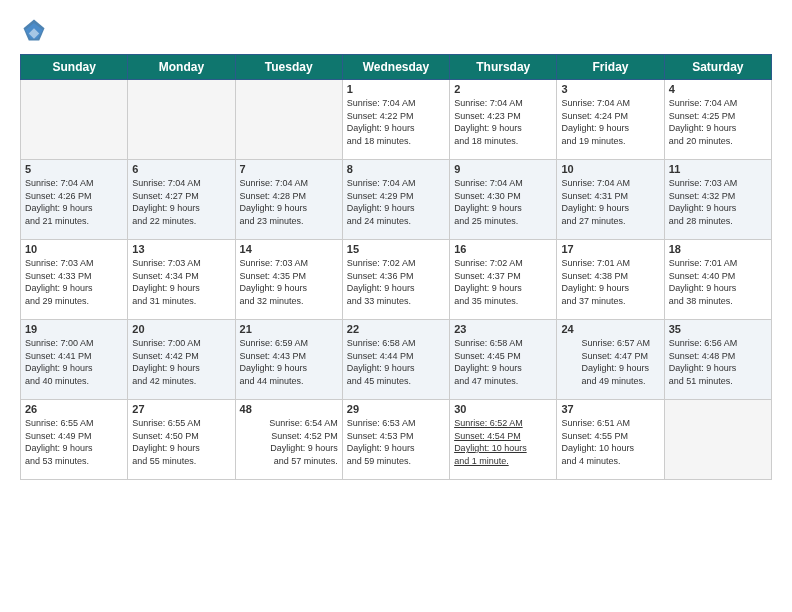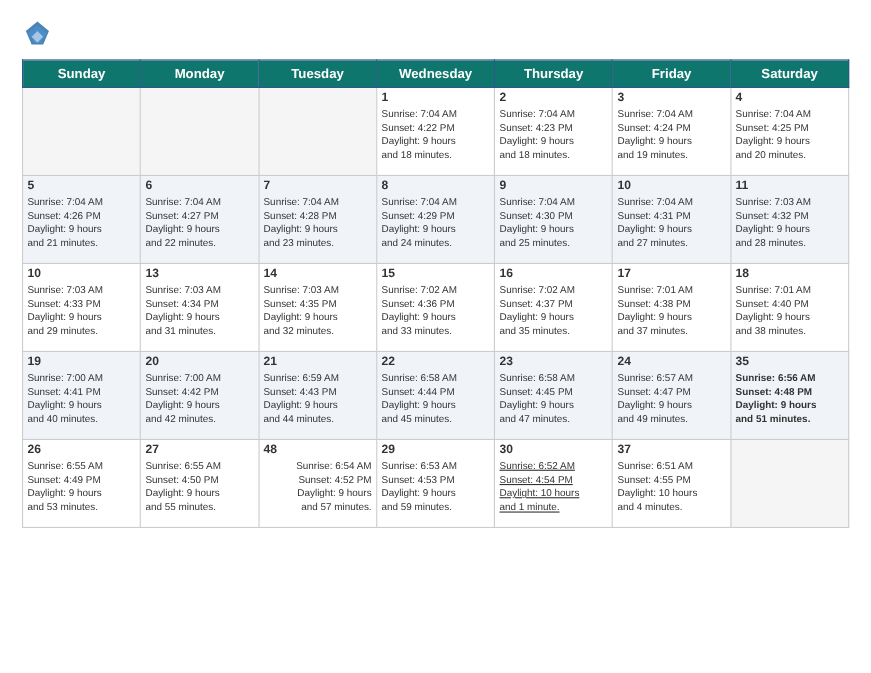--- a/index.html
+++ b/index.html
@@ -294,28 +294,28 @@
           </td>
           <td>
             <div class="day-number">23</div>
             <div class="day-info" style="white-space: pre-line;">Sunrise: 6:58 AM
 Sunset: 4:45 PM
 Daylight: 9 hours
 and 47 minutes.</div>
           </td>
           <td>
             <div class="day-number">24</div>
-            <div class="day-info" style="white-space: pre-line;">Sunrise: 6:57 AM
+            <div class="day-info" style="white-space: pre-line; margin-left: 20px;">Sunrise: 6:57 AM
 Sunset: 4:47 PM
 Daylight: 9 hours
 and 49 minutes.</div>
           </td>
           <td>
             <div class="day-number">35</div>
-            <div class="day-info" style="white-space: pre-line; font-weight: bold;">Sunrise: 6:56 AM
+            <div class="day-info" style="white-space: pre-line;">Sunrise: 6:56 AM
 Sunset: 4:48 PM
 Daylight: 9 hours
 and 51 minutes.</div>
           </td>
         </tr>
         <tr>
           <td>
             <div class="day-number">26</div>
             <div class="day-info" style="white-space: pre-line;">Sunrise: 6:55 AM
 Sunset: 4:49 PM

